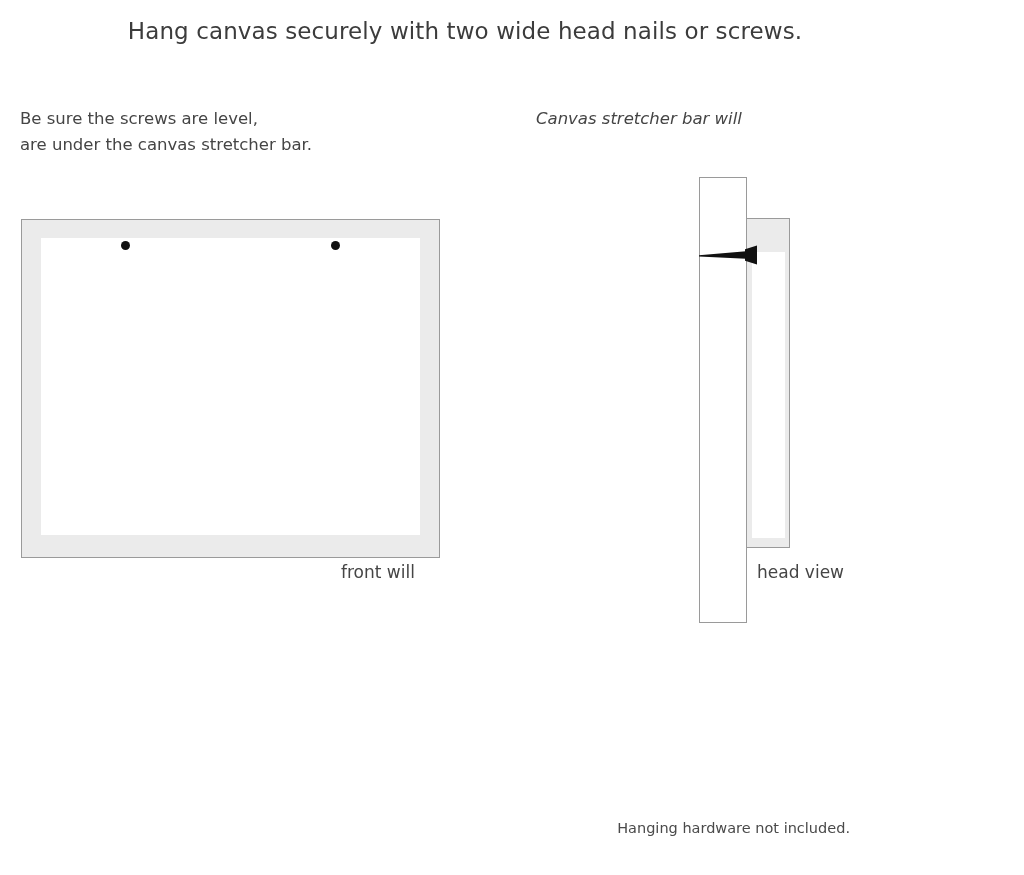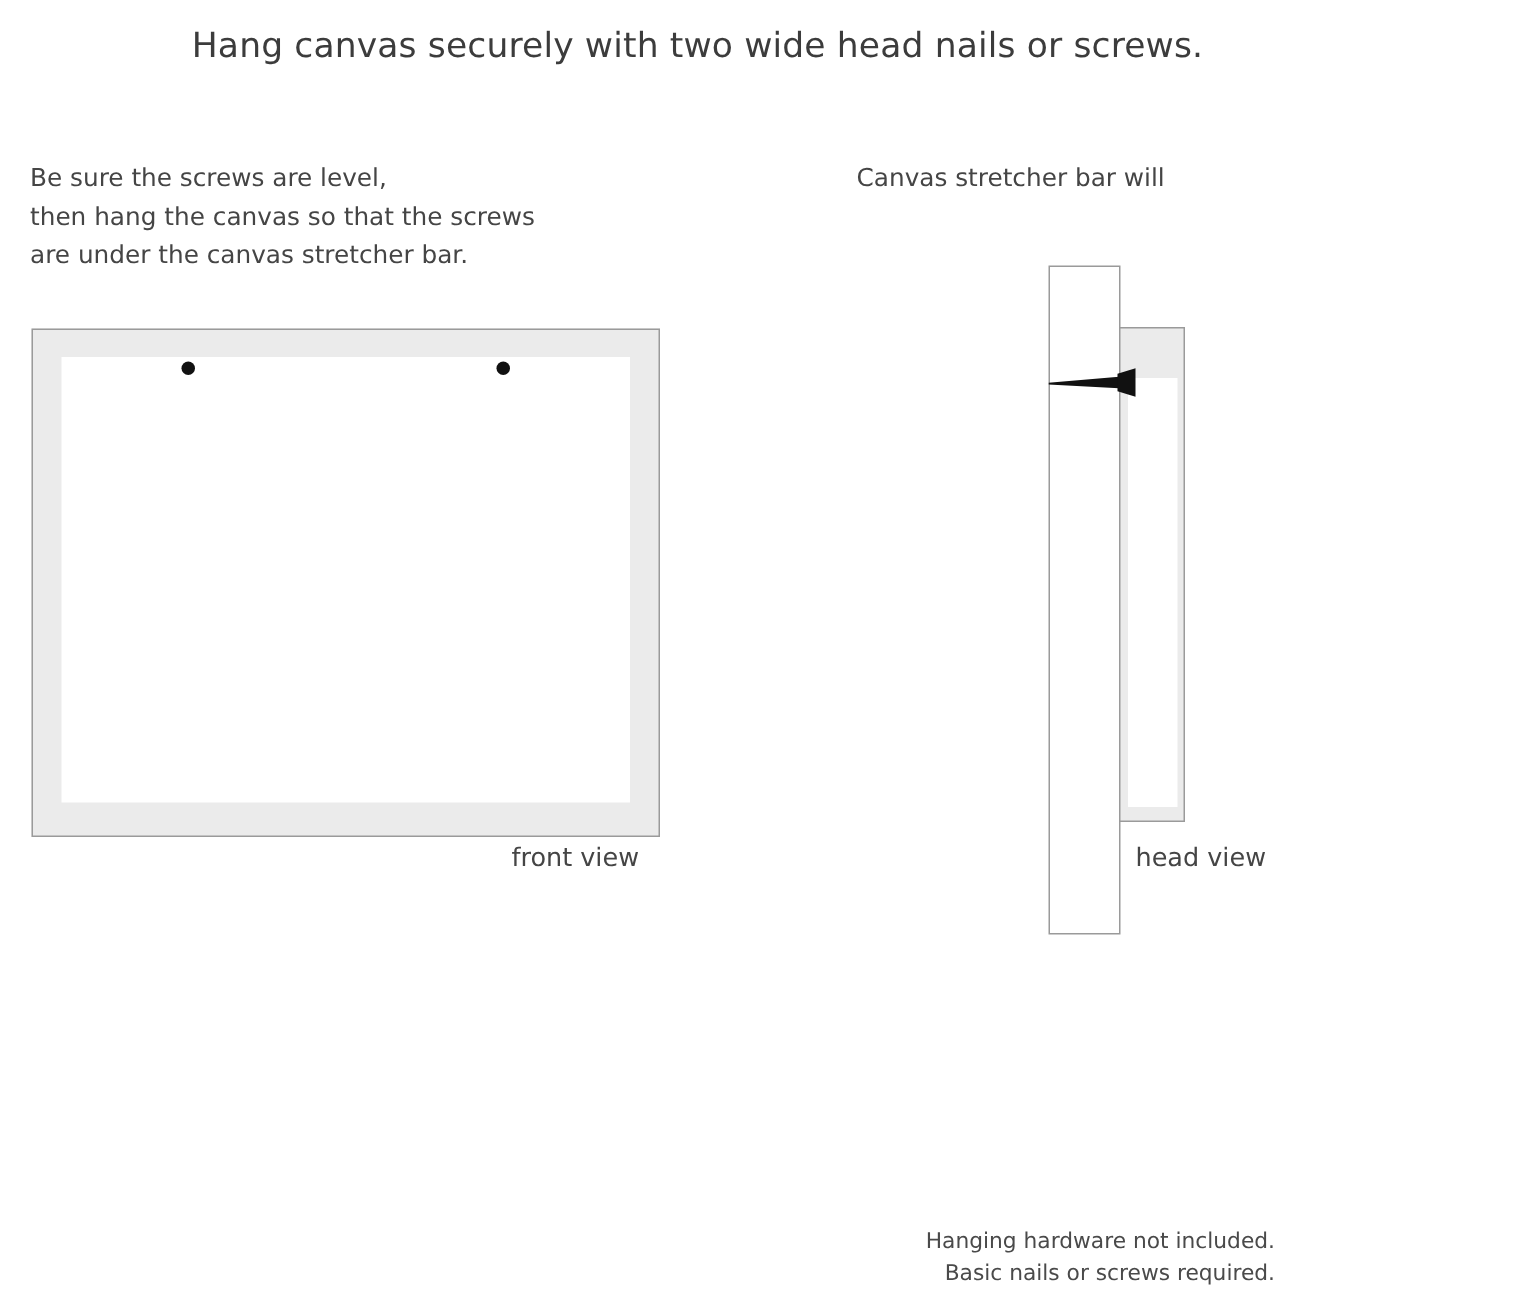--- a/index.html
+++ b/index.html
@@ -48,23 +48,24 @@
     line-height: 25.5px;
     color: #454545;
     white-space: nowrap;
   }
   .caption-left {
     left: 20px;
     top: 106px;
     width: 420px;
   }
   .caption-right {
-    left: 571px;
+    left: 536px;
     top: 106px;
     width: 300px;
+    font-style: italic;
   }
   .caption .line { display: block; }
 
   
   .front-view {
     position: absolute;
     left: 21px;
     top: 219px;
     width: 419px;
     height: 339px;
@@ -169,21 +170,20 @@
 </style>
 </head>
 <body>
 
 <div class="stage">
 
   <div class="title">Hang canvas securely with two wide head nails or screws.</div>
 
   <div class="caption caption-left">
     <span class="line">Be sure the screws are level,</span>
-    <span class="line">then hang the canvas so that the screws</span>
     <span class="line">are under the canvas stretcher bar.</span>
   </div>
 
   <div class="caption caption-right">
     <span class="line">Canvas stretcher bar will</span>
   </div>
 
   <div class="front-view">
     <div class="front-frame"></div>
     <div class="front-inner"></div>
@@ -198,21 +198,20 @@
     <div class="screw-profile">
       <svg width="64" height="20" viewBox="0 0 64 20" xmlns="http://www.w3.org/2000/svg">
 
         <polygon points="0,10.2 47,6.2 47,13.8 0,11.4" fill="#111111"></polygon>
 
         <polygon points="46,4.2 58,0.5 58,19.5 46,15.8" fill="#111111"></polygon>
       </svg>
     </div>
   </div>
 
-  <div class="view-label label-front">front view</div>
+  <div class="view-label label-front">front will</div>
   <div class="view-label label-side">head view</div>
 
   <div class="footer">
     <span class="line">Hanging hardware not included.</span>
-    <span class="line">Basic nails or screws required.</span>
   </div>
 
 </div>
 
 </body></html>

